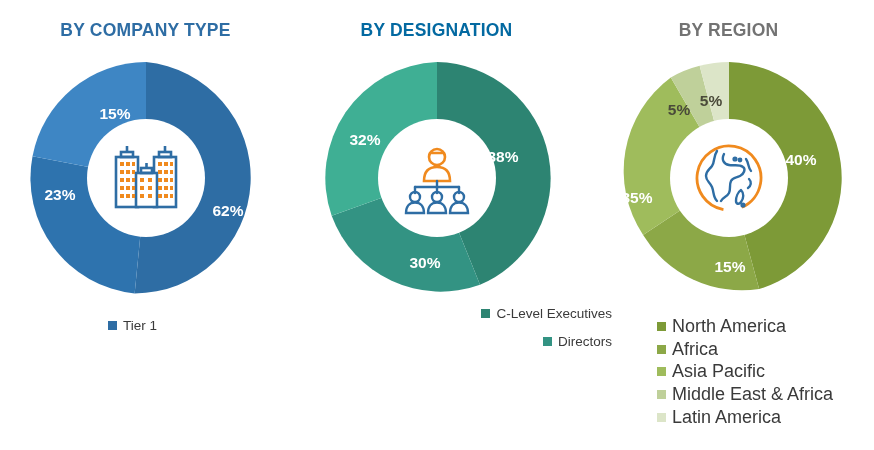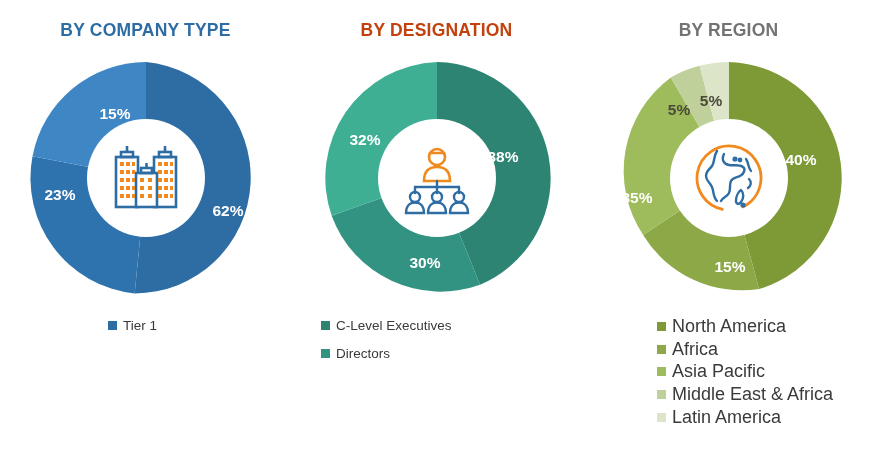--- a/index.html
+++ b/index.html
@@ -32,21 +32,21 @@
     position: absolute;
     top: 20px;
     left: 0;
     width: 100%;
     text-align: center;
     font-size: 17.5px;
     font-weight: bold;
     letter-spacing: 0.2px;
   }
   .title-1 { color: #2E6DA4; }
-  .title-2 { color: #c2410c; }
+  .title-2 { color: #0369a1; }
   .title-3 { color: #737373; }
 
   .donut-wrap {
     position: absolute;
     top: 62px;
     left: 50%;
     transform: translateX(-50%);
     width: 232px;
     height: 232px;
   }
@@ -74,21 +74,21 @@
   }
 
   .legend {
     position: absolute;
     left: 0;
     width: 100%;
     display: flex;
     flex-direction: column;
   }
   .legend-1 { top: 318px; padding-left: 108px; gap: 4px; }
-  .legend-2 { top: 318px; padding-left: 30px; gap: 12px; }
+  .legend-2 { top: 306px; padding-left: 30px; gap: 12px; align-items: flex-end; }
   .legend-3 { top: 316px; padding-left: 74px; gap: 2px; }
 
   .legend-row {
     display: flex;
     align-items: center;
     gap: 6px;
   }
   .legend-swatch {
     width: 9px;
     height: 9px;

